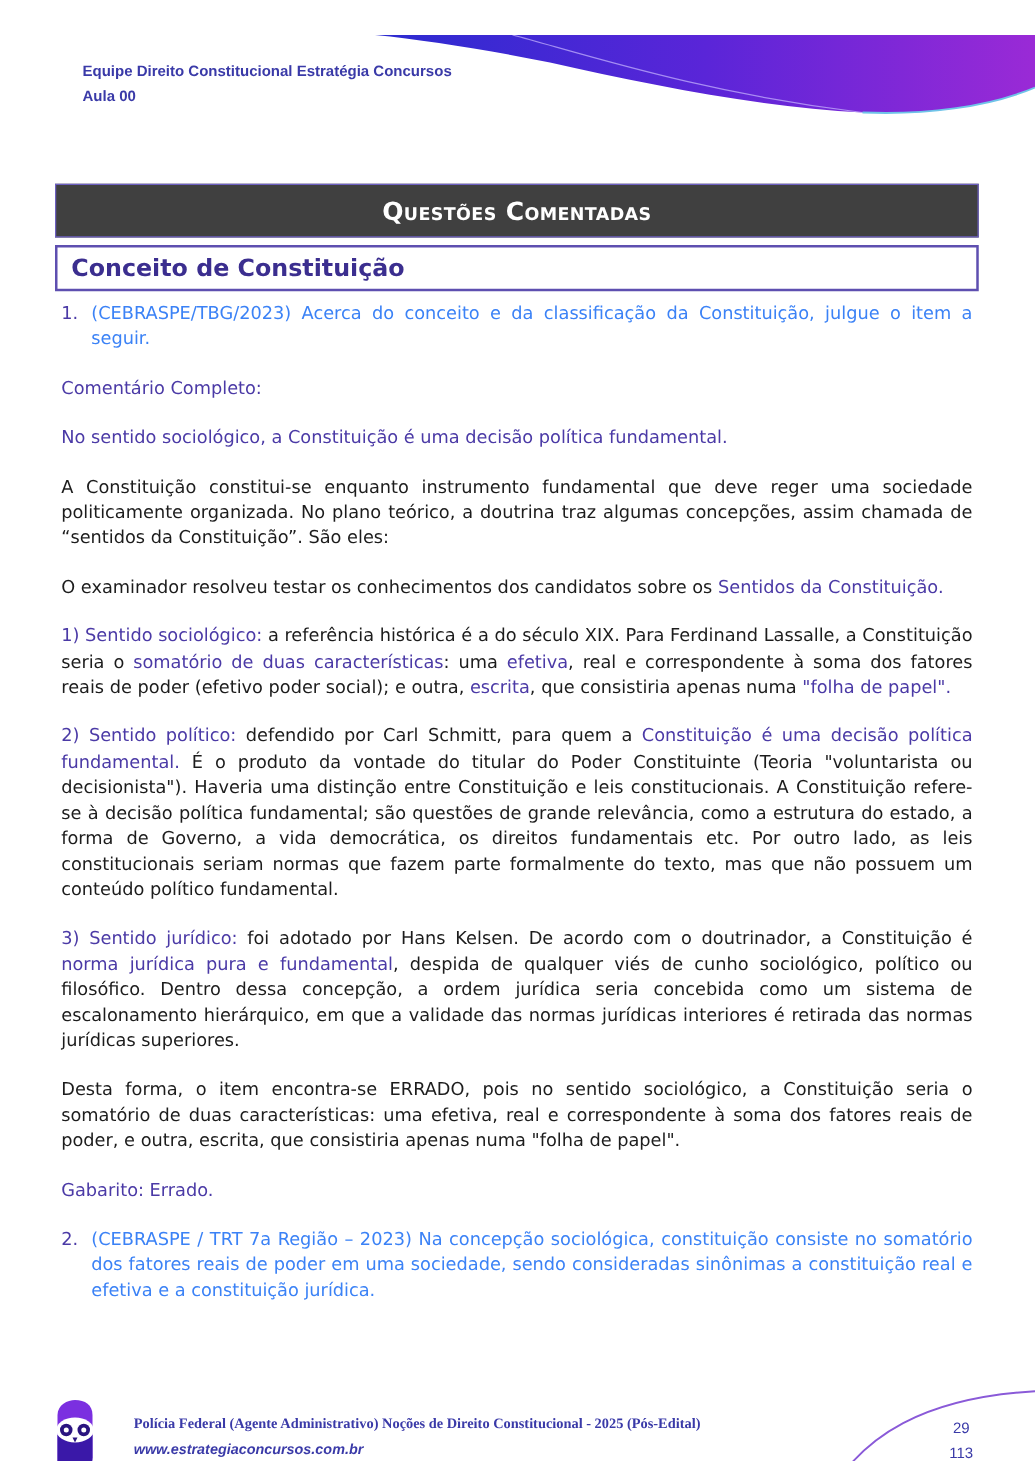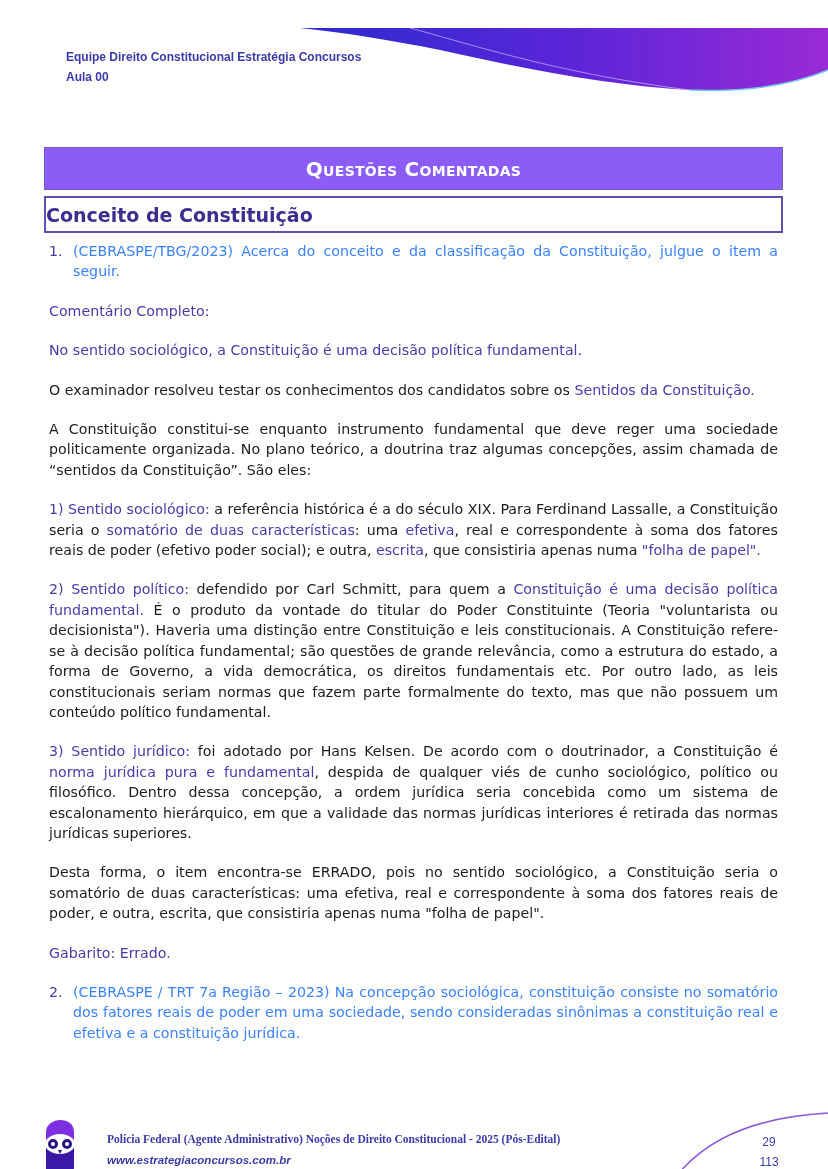--- a/index.html
+++ b/index.html
@@ -7,24 +7,24 @@
   .page { position: absolute; left: 0; top: 0; width: 828px; height: 847px; margin-top: 28px; }
 
   
   .top-wave { position: absolute; left: 0; top: 0; width: 828px; height: 70px; }
 
   .hdr { position: absolute; left: 66px; font-family: "Liberation Sans", sans-serif; font-weight: bold; font-size: 12px; color: #3a3aa8; }
   .hdr.t1 { top: 22px; }
   .hdr.t2 { top: 42px; }
 
   
-  .band { position: absolute; left: 44px; top: 119px; width: 739px; height: 43px; background: #8b5cf6; border: 1px solid #6c5fc0; box-sizing: border-box; display: flex; align-items: center; justify-content: center; }
+  .band { position: absolute; left: 44px; top: 119px; width: 739px; height: 43px; background: #404040; border: 1px solid #6c5fc0; box-sizing: border-box; display: flex; align-items: center; justify-content: center; }
   .band-title { color: #ffffff; font-family: "DejaVu Sans", sans-serif; font-weight: bold; font-size: 20px; letter-spacing: 0.3px; font-variant: small-caps; }
 
-  .subsection { position: absolute; left: 44px; top: 168px; width: 739px; height: 37px; border: 2px solid #5e4fb0; box-sizing: border-box; background: #fff; display: flex; align-items: center; padding-left: 0; }
+  .subsection { position: absolute; left: 44px; top: 168px; width: 739px; height: 37px; border: 2px solid #5e4fb0; box-sizing: border-box; background: #fff; display: flex; align-items: center; padding-left: 11px; }
   .subsection-title { color: #3b2e8f; font-family: "DejaVu Sans", sans-serif; font-weight: bold; font-size: 19px; }
 
   .content { position: absolute; left: 49px; top: 213px; width: 729px; font-family: "DejaVu Sans", sans-serif; font-size: 14.2px; line-height: 20.4px; color: #1c1c1c; }
   .content p { margin: 0; text-align: justify; }
   .hl { color: #4b3aa6; }
   .q { display: flex; }
   .q .num { flex: 0 0 24px; color: #4b3aa6; }
   .q .txt { flex: 1; color: #3b82f6; text-align: justify; }
 
   
@@ -67,23 +67,23 @@
   <div class="content">
     <div class="q">
       <span class="num">1.</span>
       <span class="txt">(CEBRASPE/TBG/2023) Acerca do conceito e da classificação da Constituição, julgue o item a seguir.</span>
     </div>
 
     <p class="hl" style="margin-top:19px">Comentário Completo:</p>
 
     <p class="hl" style="margin-top:19px">No sentido sociológico, a Constituição é uma decisão política fundamental.</p>
 
+    <p style="margin-top:19px">A Constituição constitui-se enquanto instrumento fundamental que deve reger uma sociedade politicamente organizada. No plano teórico, a doutrina traz algumas concepções, assim chamada de “sentidos da Constituição”. São eles:</p>
+
     <p style="margin-top:19px"><span>O examinador resolveu testar os conhecimentos dos candidatos sobre os </span><span class="hl">Sentidos da Constituição.</span></p>
-
-    <p style="margin-top:19px">A Constituição constitui-se enquanto instrumento fundamental que deve reger uma sociedade politicamente organizada. No plano teórico, a doutrina traz algumas concepções, assim chamada de “sentidos da Constituição”. São eles:</p>
 
     <p style="margin-top:19px"><span class="hl">1) Sentido sociológico:</span><span> a referência histórica é a do século XIX. Para Ferdinand Lassalle, a Constituição seria o </span><span class="hl">somatório de duas características</span><span>: uma </span><span class="hl">efetiva</span><span>, real e correspondente à soma dos fatores reais de poder (efetivo poder social); e outra, </span><span class="hl">escrita</span><span>, que consistiria apenas numa </span><span class="hl">"folha de papel".</span></p>
 
     <p style="margin-top:19px"><span class="hl">2) Sentido político:</span><span> defendido por Carl Schmitt, para quem a </span><span class="hl">Constituição é uma decisão política fundamental.</span><span> É o produto da vontade do titular do Poder Constituinte (Teoria "voluntarista ou decisionista"). Haveria uma distinção entre Constituição e leis constitucionais. A Constituição refere-se à decisão política fundamental; são questões de grande relevância, como a estrutura do estado, a forma de Governo, a vida democrática, os direitos fundamentais etc. Por outro lado, as leis constitucionais seriam normas que fazem parte formalmente do texto, mas que não possuem um conteúdo político fundamental.</span></p>
 
     <p style="margin-top:19px"><span class="hl">3) Sentido jurídico:</span><span> foi adotado por Hans Kelsen. De acordo com o doutrinador, a Constituição é </span><span class="hl">norma jurídica pura e fundamental</span><span>, despida de qualquer viés de cunho sociológico, político ou filosófico. Dentro dessa concepção, a ordem jurídica seria concebida como um sistema de escalonamento hierárquico, em que a validade das normas jurídicas interiores é retirada das normas jurídicas superiores.</span></p>
 
     <p style="margin-top:19px">Desta forma, o item encontra-se ERRADO, pois no sentido sociológico, a Constituição seria o somatório de duas características: uma efetiva, real e correspondente à soma dos fatores reais de poder, e outra, escrita, que consistiria apenas numa "folha de papel".</p>
 
     <p class="hl" style="margin-top:19px">Gabarito: Errado.</p>

